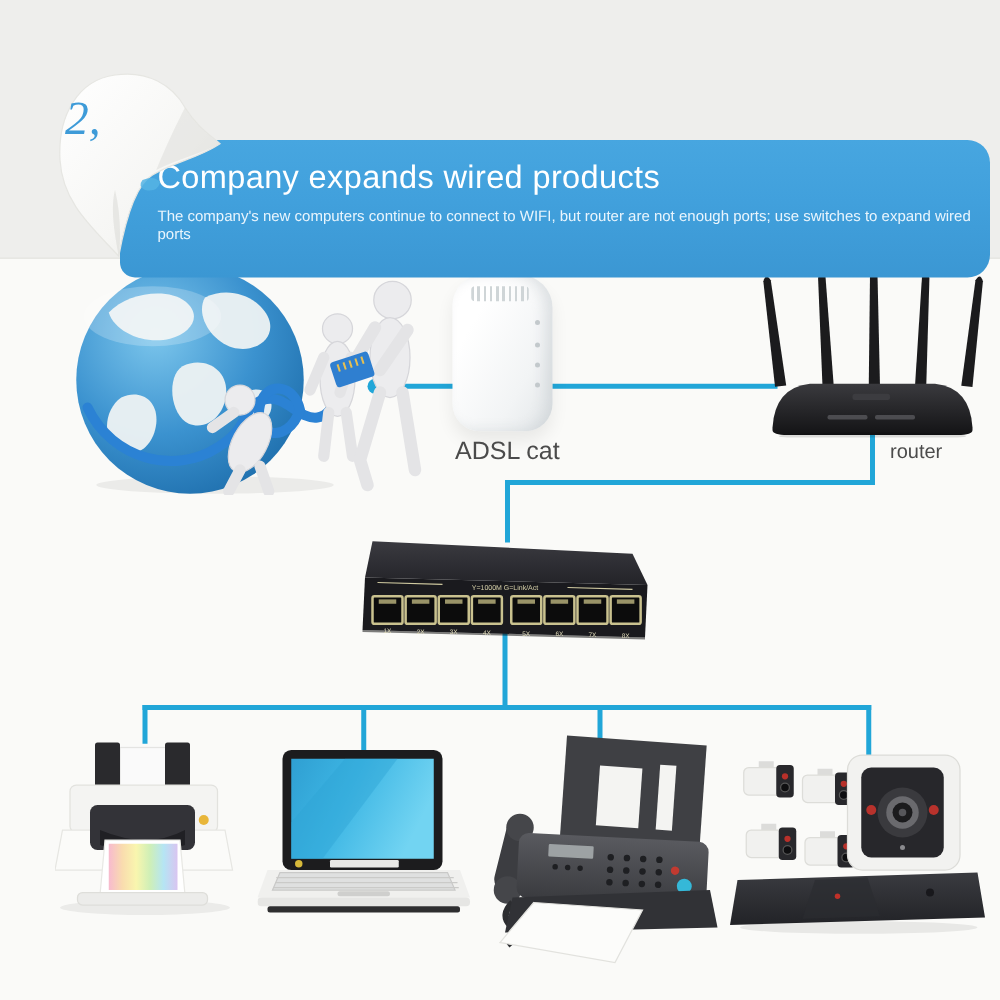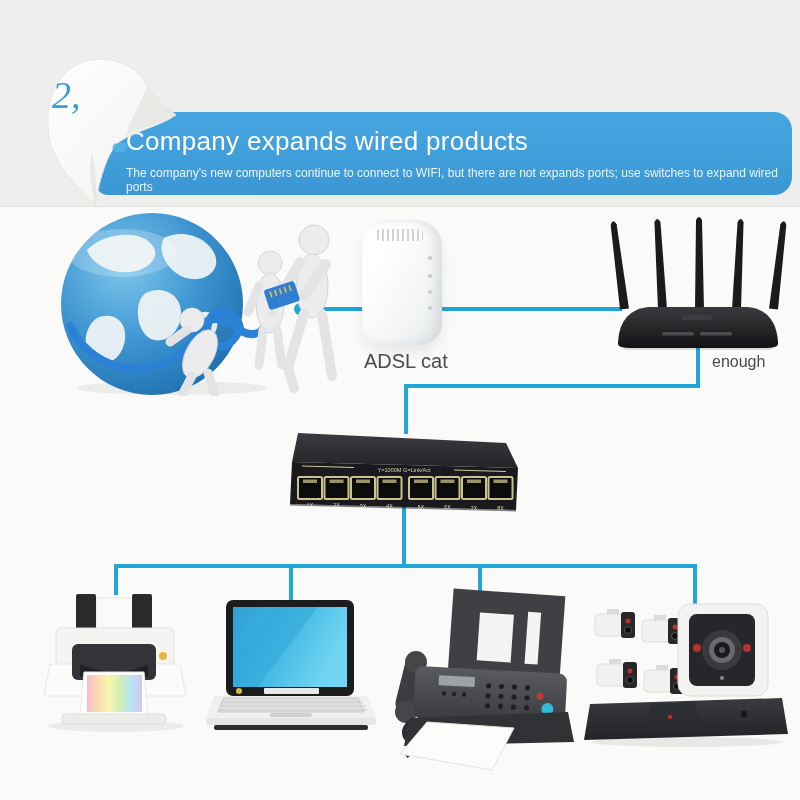--- a/index.html
+++ b/index.html
@@ -7,21 +7,21 @@
   body {
     position:relative; overflow:hidden;
     background:#fafaf8;
     font-family:"Liberation Sans", sans-serif;
   }
   .abs { position:absolute; }
 
   
   .band-top { left:0; top:0; width:800px; height:207px; background:#eeeeec; border-bottom:1px solid #e3e3e0; }
   .banner {
-    left:96px; top:112px; width:696px; height:83px;
+    left:96px; top:112px; width:696px; height:110px;
     background:linear-gradient(180deg, #47a6e0 0%, var(--banner,#41a0dc) 45%, #3b97d3 100%);
     border-radius:12px 18px 18px 12px;
     z-index:3;
   }
   .banner-title {
     margin:14px 0 0 30px; color:#ffffff; font-size:26px; letter-spacing:.3px; font-weight:400;
   }
   .banner-subtitle {
     margin:9px 0 0 30px; color:#e9f5fd; font-size:12px; font-weight:400;
   }
@@ -55,21 +55,21 @@
   svg { display:block; }
   .device { z-index:2; }
 </style>
 </head>
 <body>
 
 <div class="abs band-top"></div>
 
 <div class="abs banner">
   <div class="banner-title">Company expands wired products</div>
-  <div class="banner-subtitle">The company's new computers continue to connect to WIFI, but there are not expands ports; use switches to expand wired ports</div>
+  <div class="banner-subtitle">The company's new computers continue to connect to WIFI, but router are not enough ports; use switches to expand wired ports</div>
 </div>
 
 <div class="abs curl-wrap">
   <svg width="165" height="168" viewBox="0 0 165 168">
     <defs>
       <linearGradient id="curlg" x1="0" y1="0" x2="1" y2="1">
         <stop offset="0" stop-color="#ffffff"></stop>
           <stop offset=".6" stop-color="#f6f6f4"></stop>
           <stop offset="1" stop-color="#e2e2de"></stop>
       </linearGradient>
@@ -164,21 +164,21 @@
     <path d="M89,95 L90,6 Q93,0 96,6 L98,95 Z"></path>
     <path d="M126,95 L127,8 Q130,2 133,8 L135,95 Z" transform="rotate(3 130 95)"></path>
     <path d="M163,95 L164,10 Q167,3 170,10 L172,95 Z" transform="rotate(7 167 95)"></path>
   </g>
   <path d="M12,128 Q14,96 42,93 L142,93 Q170,96 172,128 L172,130 Q172,134 160,134 L24,134 Q12,134 12,130 Z" fill="url(#rtg)"></path>
   <rect x="76" y="101" width="30" height="5" rx="2" fill="#3c3c40"></rect>
   <rect x="56" y="118" width="32" height="3.5" rx="1.5" fill="#4c4c50"></rect>
   <rect x="94" y="118" width="32" height="3.5" rx="1.5" fill="#4c4c50"></rect>
   <ellipse cx="92" cy="135" rx="75" ry="3" fill="#000" opacity=".12"></ellipse>
 </svg>
-<div class="abs node-label router-label" style="left:712px;top:353px;">enough</div>
+<div class="abs node-label router-label" style="left:712px;top:353px;">router</div>
 
 <svg class="abs device" style="left:288px;top:426px;" width="232" height="86" viewBox="0 0 232 86">
   <defs>
     <linearGradient id="swt" x1="0" y1="0" x2="0" y2="1">
       <stop offset="0" stop-color="#3a3a40"></stop>
         <stop offset="1" stop-color="#232328"></stop>
     </linearGradient>
   </defs>
   <polygon points="10,7 218,17 230,42 4,36" fill="url(#swt)"></polygon>
   <polygon points="4,36 230,42 228,84 2,78" fill="#1a1a1e"></polygon>

